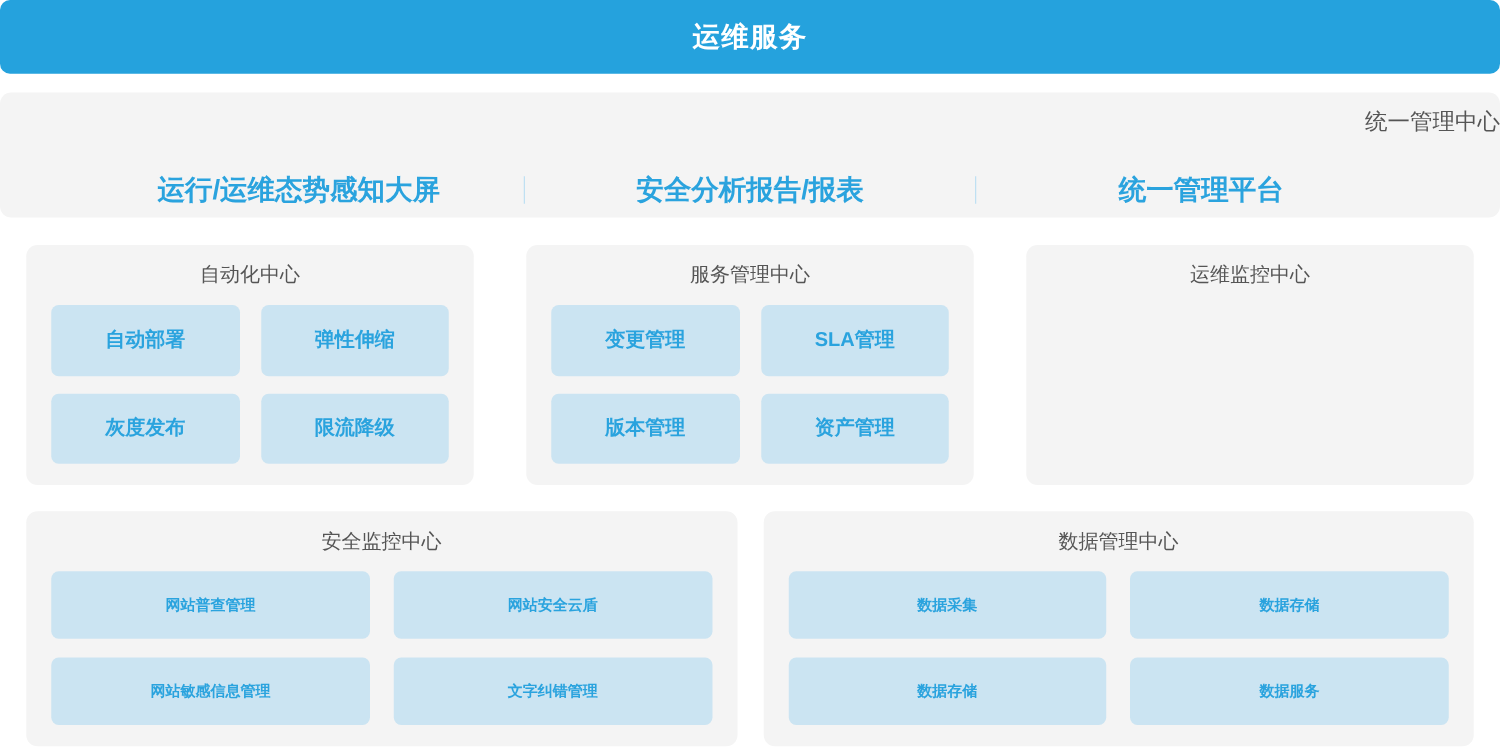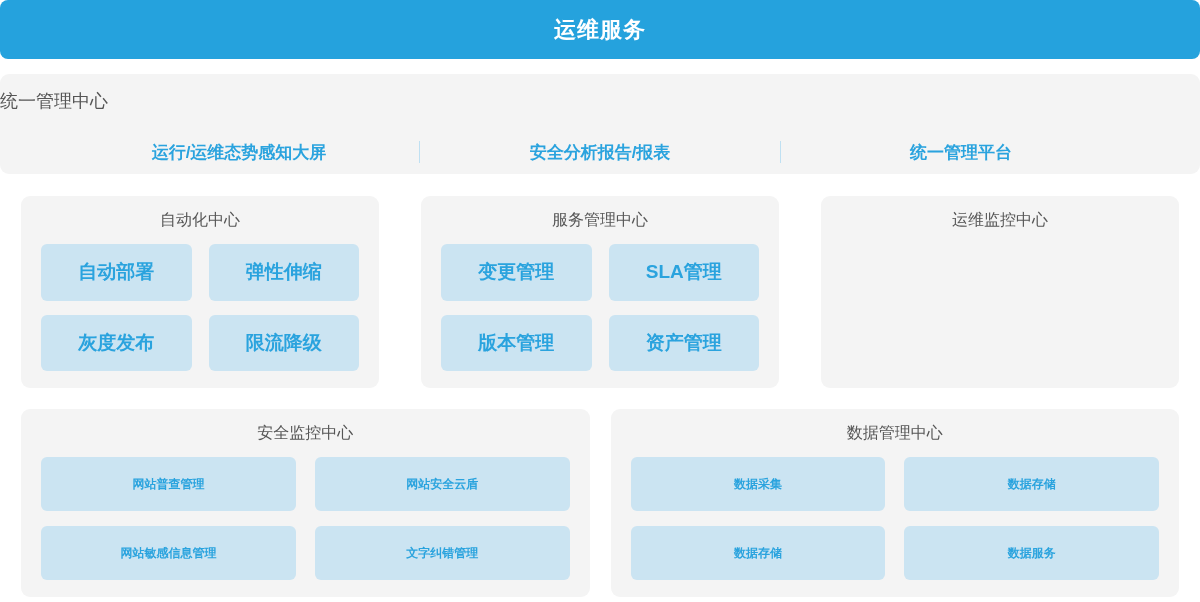--- a/index.html
+++ b/index.html
@@ -46,40 +46,40 @@
     position: absolute;
     left: 0;
     top: 74px;
     width: 1200px;
     height: 100px;
     background: #f4f4f4;
     border-radius: 9px;
     box-sizing: border-box;
     display: flex;
     flex-direction: column;
-    align-items: flex-start;
+    align-items: flex-end;
     justify-content: center;
     gap: 12px;
   }
   .unified-panel .panel-title {
     color: #555555;
     font-size: 18px;
     font-weight: normal;
     margin-top: 4px;
     margin-bottom: 16px;
   }
   .unified-links {
     display: flex;
     align-items: center;
     justify-content: center;
     width: 100%;
   }
   .unified-links .link {
     color: #2aa3de;
-    font-size: 17px;
+    font-size: 22px;
     font-weight: bold;
     text-align: center;
     white-space: nowrap;
   }
   .unified-links .link.l1 { width: 360px; }
   .unified-links .link.l2 { width: 360px; }
   .unified-links .link.l3 { width: 360px; }
   .unified-links .divider {
     width: 1px;
     height: 22px;
@@ -133,21 +133,21 @@
   .row-bottom .chip-grid {
     gap: 15px 19px;
   }
   .chip {
     background: #cbe4f2;
     border-radius: 6px;
     display: flex;
     align-items: center;
     justify-content: center;
     color: #2aa3de;
-    font-size: 19px;
+    font-size: 16px;
     font-weight: bold;
     white-space: nowrap;
     min-height: 0;
   }
   .row-bottom .chip {
     font-size: 12px;
   }
 </style>
 </head>
 <body>

